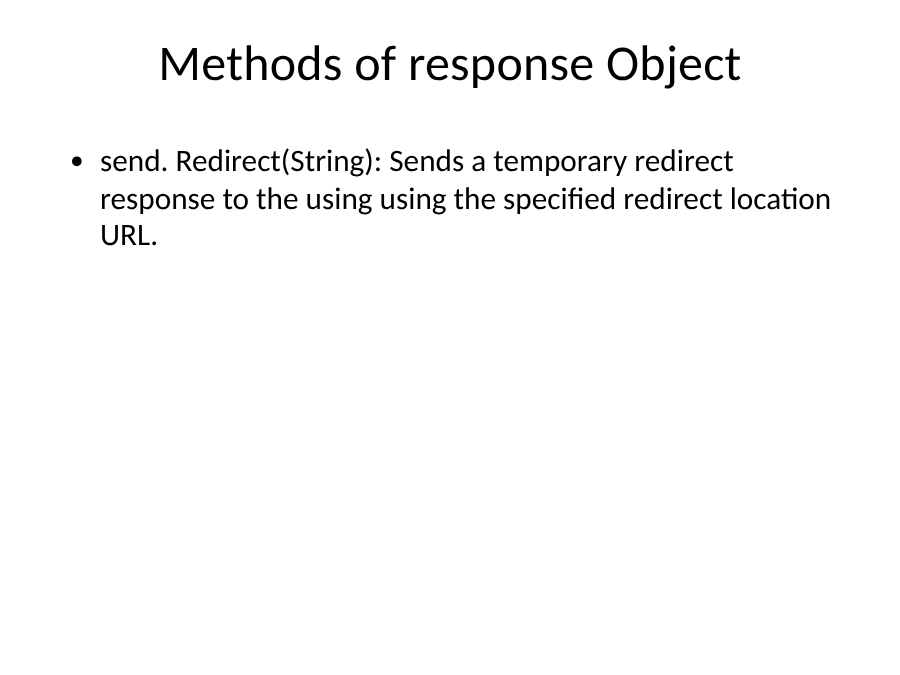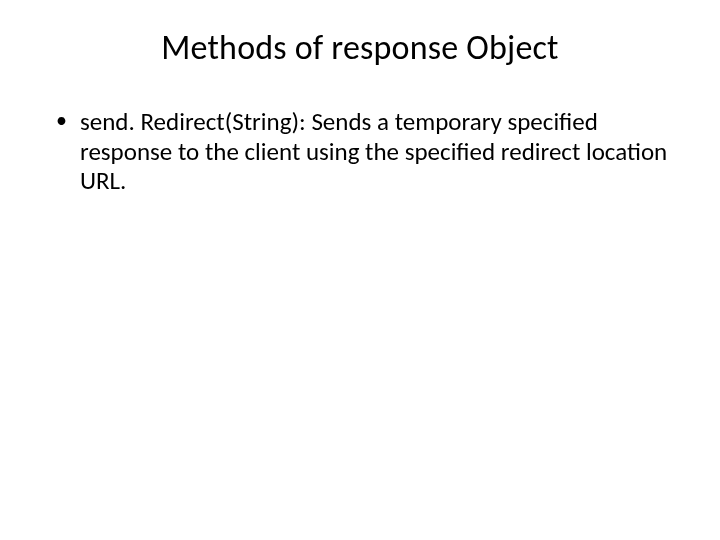--- a/index.html
+++ b/index.html
@@ -12,21 +12,21 @@
     color: #000000;
   }
   .slide {
     width: 720px;
     height: 540px;
     position: relative;
     box-sizing: border-box;
     padding: 28px 52px 0 52px;
   }
   .title {
-    font-size: 34px;
+    font-size: 40px;
     font-weight: 400;
     text-align: center;
     margin: 0 0 40px 0;
     line-height: 1.15;
     letter-spacing: 0.2px;
   }
   .body {
     font-size: 25px;
     line-height: 1.18;
   }
@@ -49,16 +49,16 @@
     line-height: 1.25;
   }
 </style>
 </head>
 <body>
 
 <div class="slide">
   <h1 class="title">Methods of response Object</h1>
   <div class="body">
     <ul class="bullets">
-      <li><span>send. Redirect(String): Sends a temporary specified response to the client using the specified redirect location URL.</span></li>
+      <li><span>send. Redirect(String): Sends a temporary redirect response to the using using the specified redirect location URL.</span></li>
     </ul>
   </div>
 </div>
 
 </body></html>

